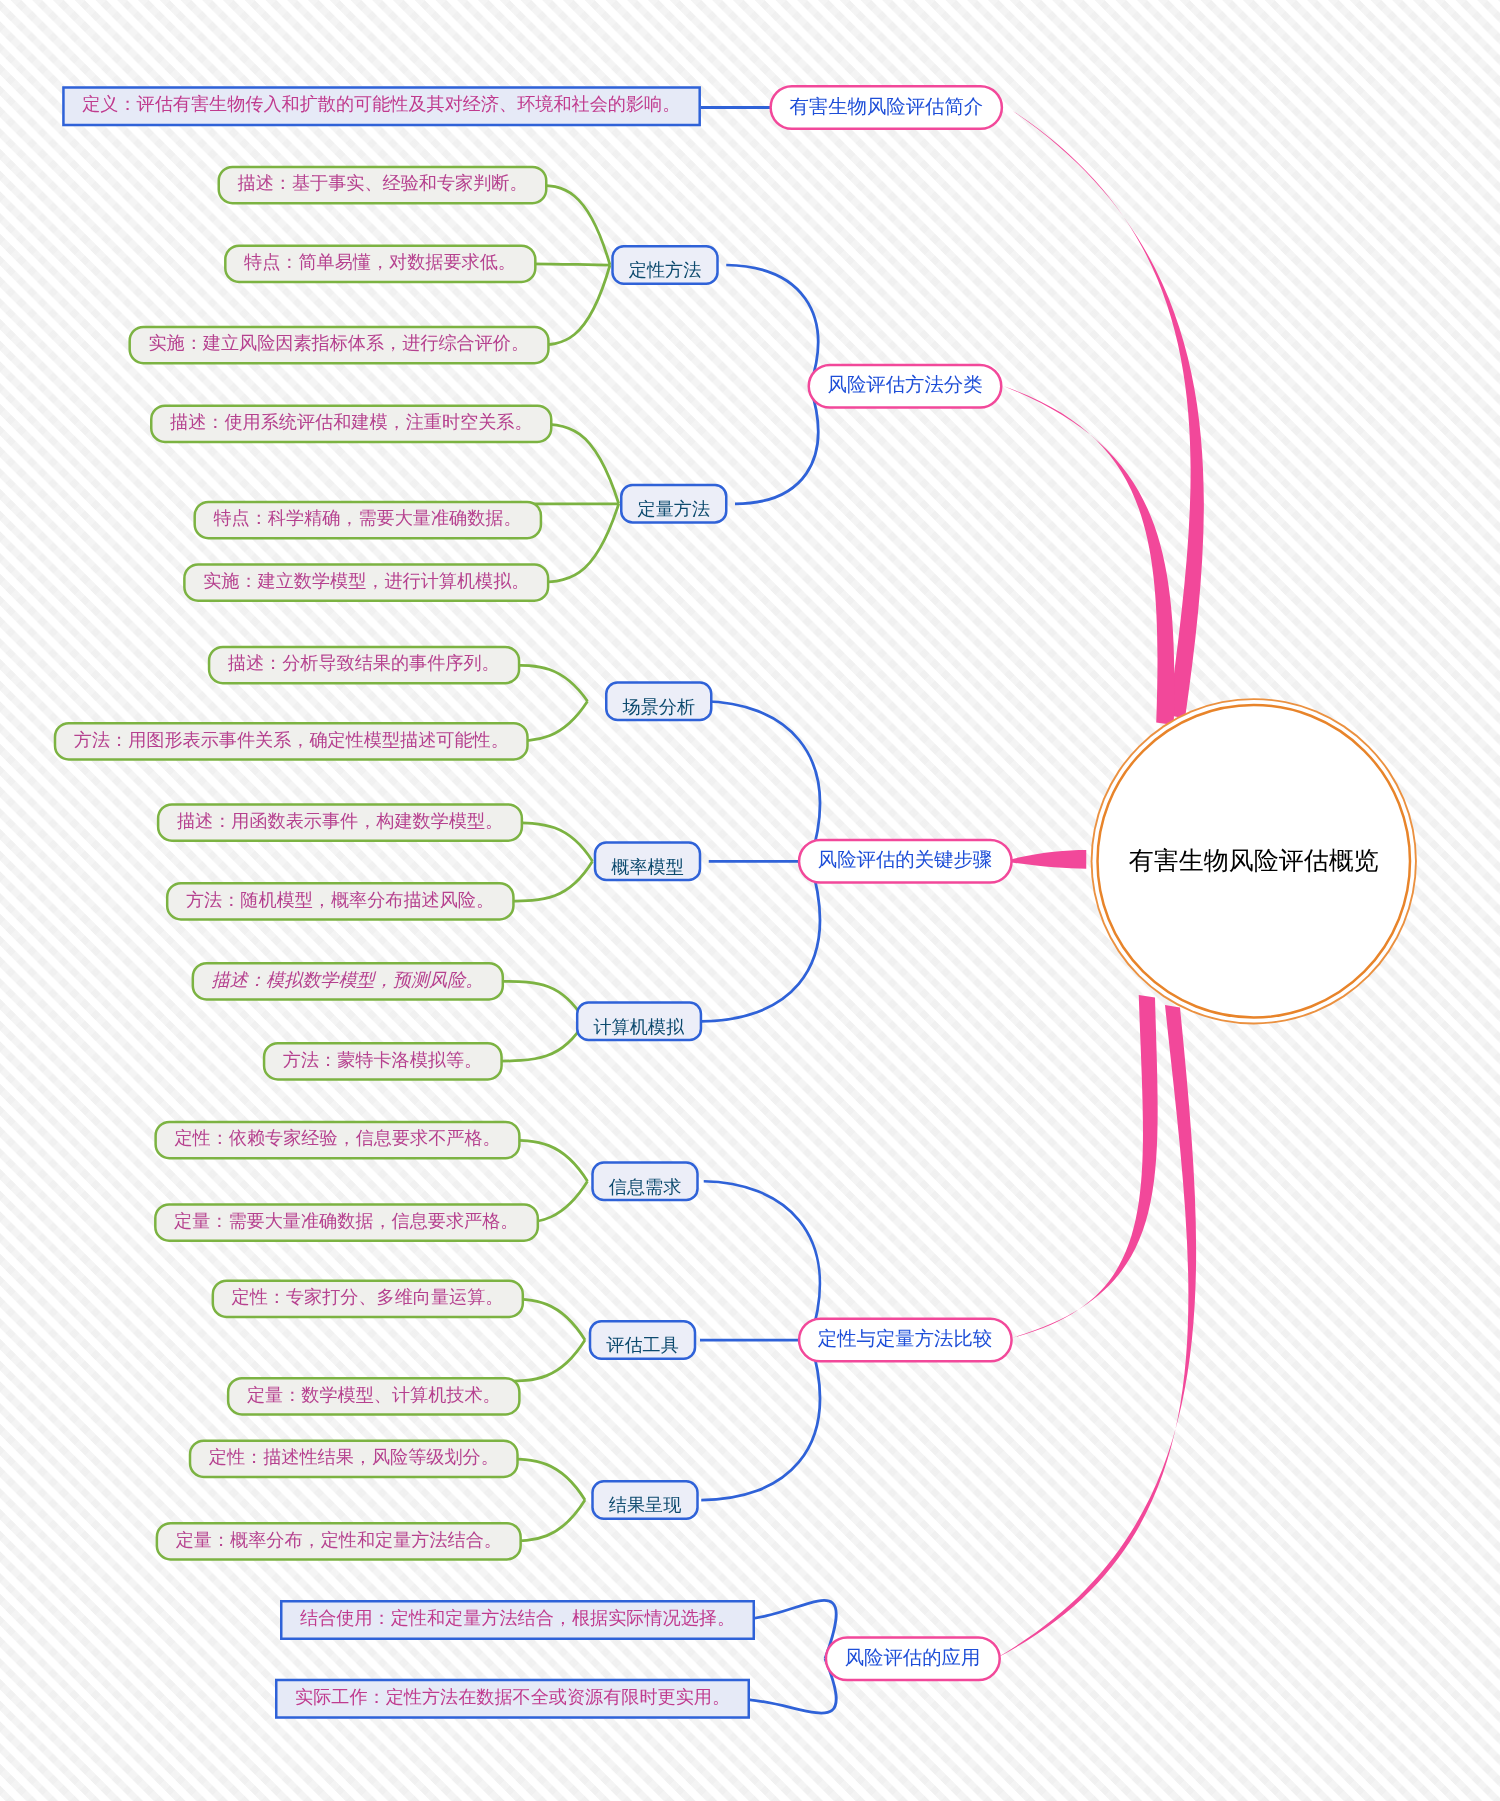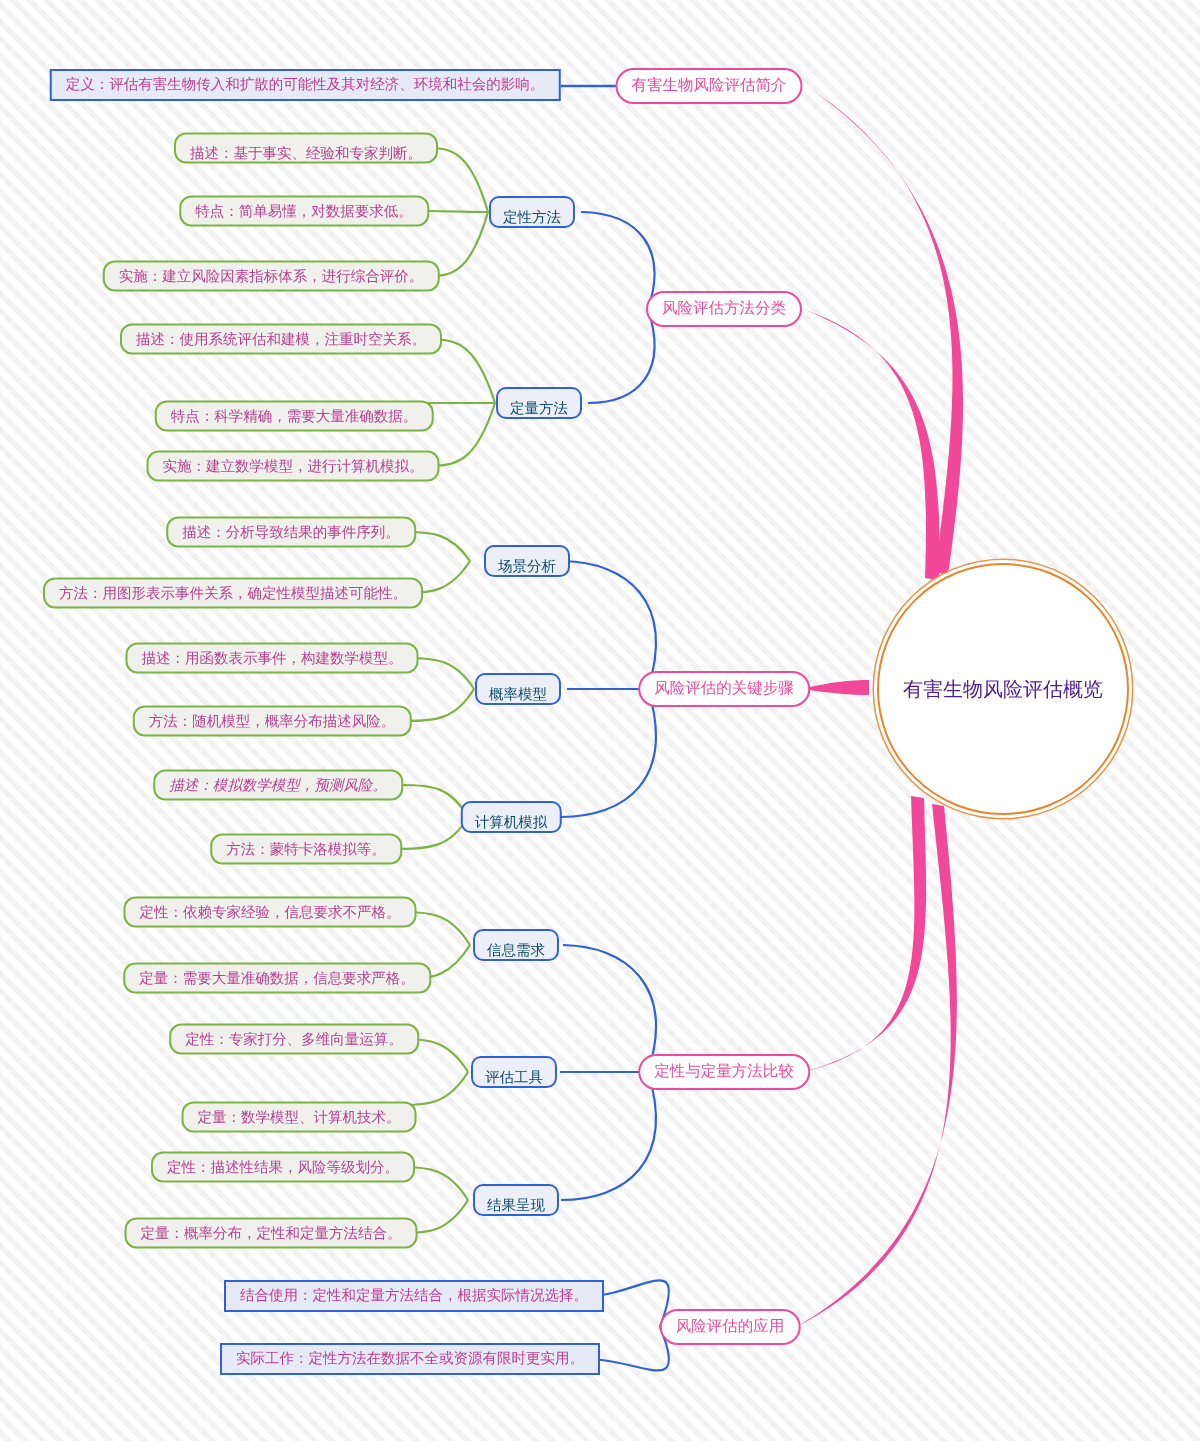--- a/index.html
+++ b/index.html
@@ -37,32 +37,32 @@
     line-height: 1.1;
     transform: translate(-50%, -50%);
   }
 
   
   .n-root {
     border-radius: 50%;
     background: #ffffff;
     border: 2px solid #e8842a;
     box-shadow: 0 0 0 3px #ffffff, 0 0 0 4.5px #eb9140;
-    color: #4c1d95;
+    color: #000000;
     font-size: 20px;
     z-index: 6;
     font-family: Liberation Serif, serif;
   }
 
   
   .n-main {
     border-radius: 999px;
     background: #ffffff;
     border: 2px solid #f2489a;
-    color: #ec4899;
+    color: #1d4ed8;
     font-size: 15.5px;
     padding: 0 14px;
     height: 36px;
     z-index: 5;
     text-align: right;
   }
 
   
   .n-blue {
     border-radius: 10px;
@@ -186,21 +186,21 @@
     <span>风险评估的应用</span>
   </div>
 
   <div class="node n-blue-leaf" style="left:305px; top:85px;">
     <span>定义：评估有害生物传入和扩散的可能性及其对经济、环境和社会的影响。</span>
   </div>
 
   <div class="node n-blue" style="left:532px; top:212px;">
     <span>定性方法</span>
   </div>
-  <div class="node n-green" style="left:306px; top:148px;align-items:flex-end;">
+  <div class="node n-green" style="left:306px; top:148px;">
     <span>描述：基于事实、经验和专家判断。</span>
   </div>
   <div class="node n-green" style="left:304px; top:211px;">
     <span>特点：简单易懂，对数据要求低。</span>
   </div>
   <div class="node n-green" style="left:271px; top:276px;">
     <span>实施：建立风险因素指标体系，进行综合评价。</span>
   </div>
 
   <div class="node n-blue" style="left:539px; top:403px;">

